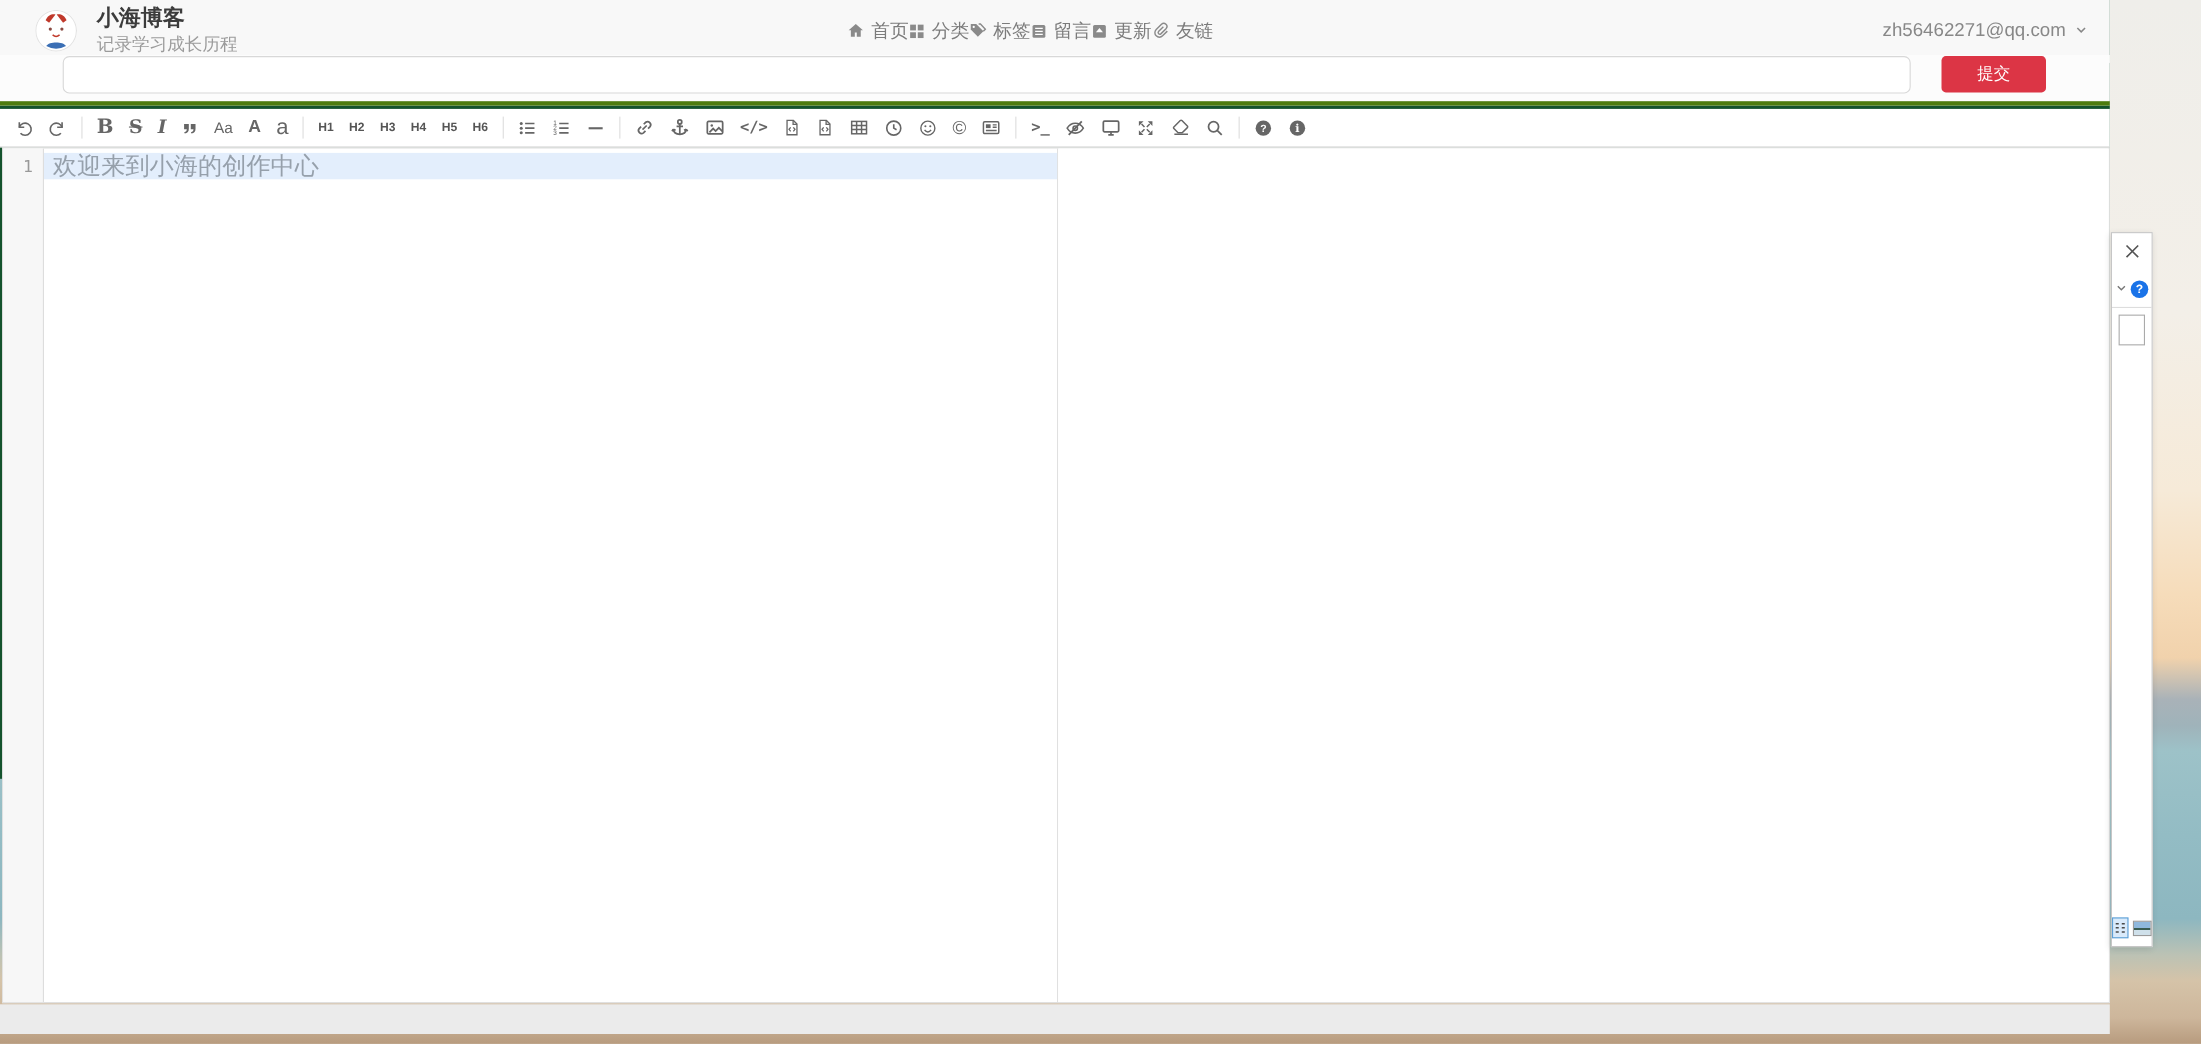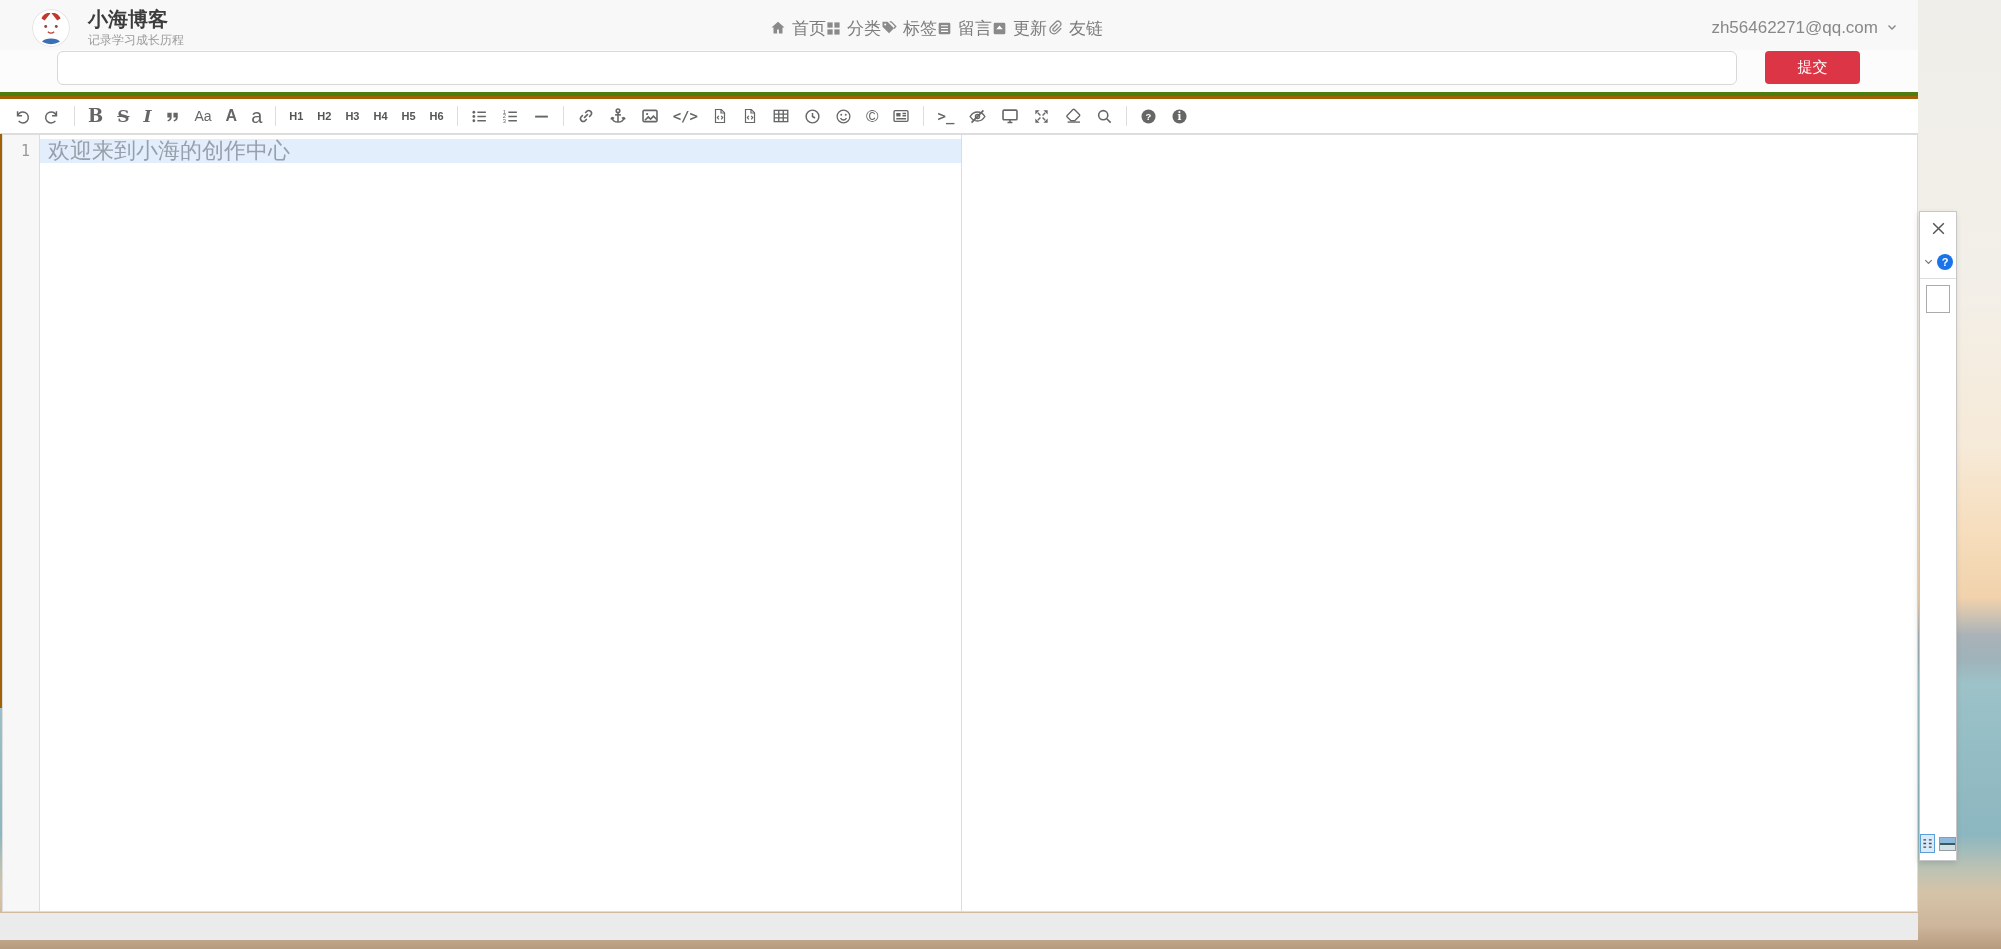--- a/index.html
+++ b/index.html
@@ -3,30 +3,30 @@
 <meta charset="utf-8">
 <style>
   html,body{margin:0;padding:0;width:2001px;height:949px;overflow:hidden;
     font-family:"Liberation Sans","DejaVu Sans",sans-serif;}
   body{position:relative;
     background:linear-gradient(180deg,
       #efeeea 0%, #f3efe8 30%, #f6ead8 47%, #f6dcba 57%, #f1d2ac 63%,
       #a9b2b8 67%, #9fb3ba 69.5%,
       #9dc2c8 72%, #93bcc4 80%, #8db7c0 88%, #bcc2b4 91.5%,
       #d5c3a8 94%, #cdb69b 97.5%, #b79b7e 100%);}
-  .page{position:absolute;left:0;top:0;width:1918px;height:708px;background:#a16207;}
+  .page{position:absolute;left:0;top:0;width:1918px;height:708px;background:#14532d;}
 
   
   .site-header{position:absolute;left:0;top:0;width:1918px;height:56px;background:#f8f8f8;
     border-bottom:1px solid #ededed;display:flex;align-items:center;}
   .brand{display:flex;align-items:center;margin-left:32px;}
   .avatar{width:38px;height:38px;border-radius:50%;overflow:hidden;display:block;flex:none;}
   .brand-text{margin-left:18px;}
   .site-title{font-size:20px;font-weight:bold;color:#3c3c3c;line-height:22px;}
-  .site-subtitle{font-size:12px;color:#9b9b9b;margin-top:2px;}
+  .site-subtitle{font-size:16px;color:#9b9b9b;margin-top:2px;}
   .main-nav{position:absolute;left:770px;top:0;height:56px;display:flex;align-items:center;}
   .nav-item{display:flex;align-items:center;gap:6px;color:#7c7c7c;font-size:17px;cursor:pointer;white-space:nowrap;}
   .nav-item svg{display:block;}
   .user-menu{position:absolute;right:20px;top:0;height:56px;display:flex;align-items:center;gap:8px;
     color:#888;font-size:17px;cursor:pointer;}
 
   
   .compose-row{position:absolute;left:0;top:50px;width:1918px;height:42px;background:#fcfcfc;
     border-bottom:4px solid #4d7c0f;}
   .title-input{position:absolute;left:57px;top:1px;width:1680px;height:34px;border:1px solid #d8d8d8;

